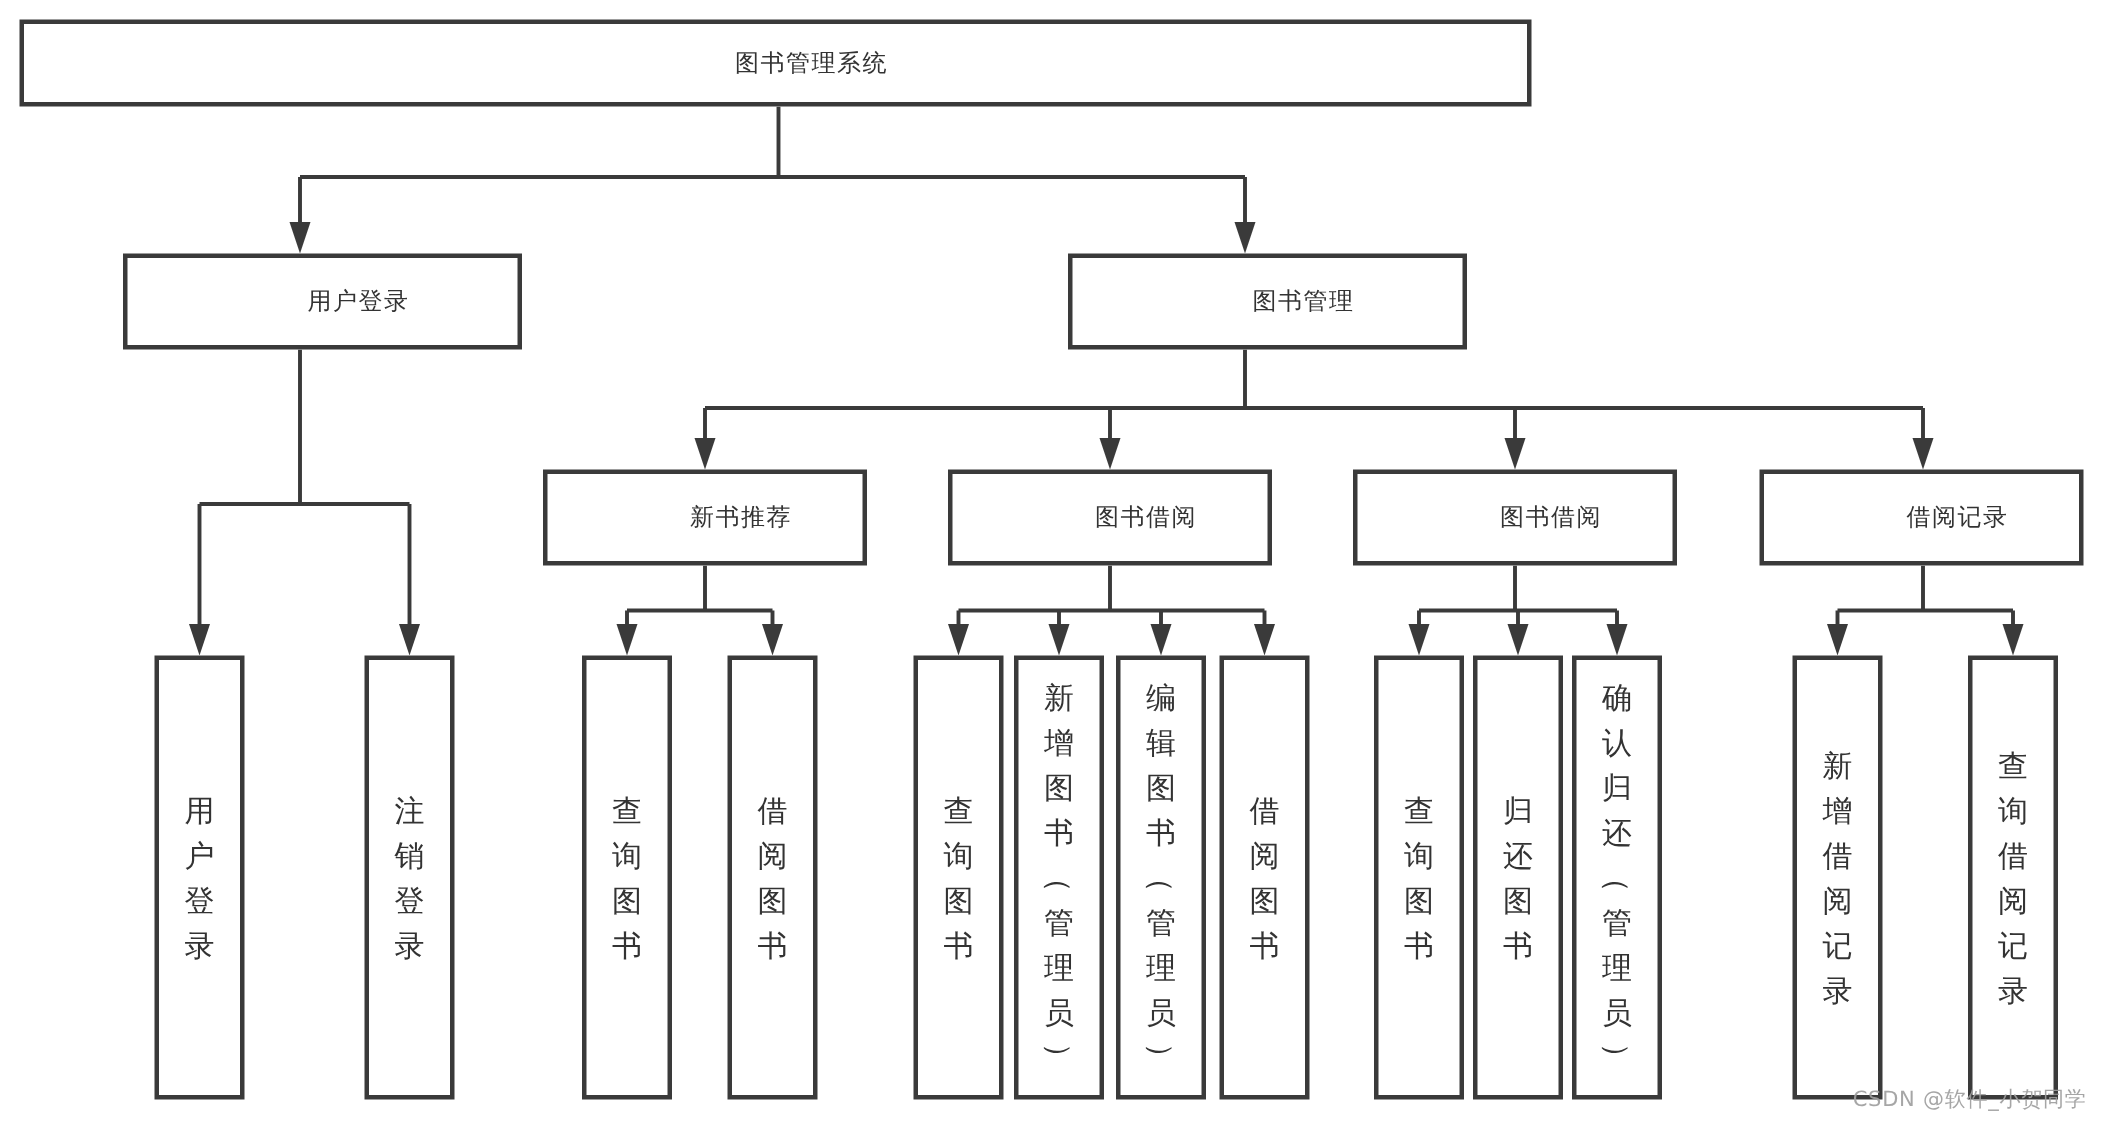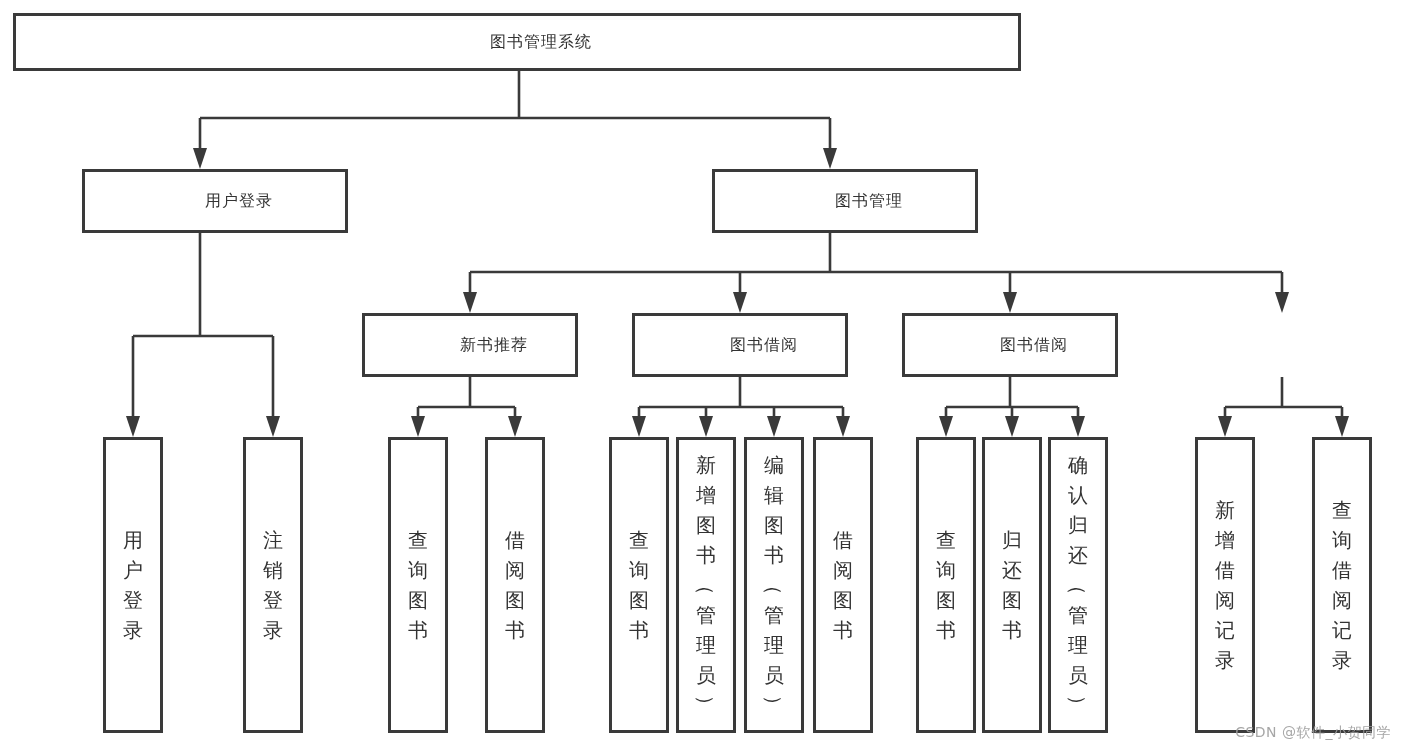--- a/index.html
+++ b/index.html
@@ -148,20 +148,23 @@
 
   <div class="node h-node l3-node n-new-book">
     <span>新书推荐</span>
   </div>
   <div class="node h-node l3-node n-book-borrow">
     <span>图书借阅</span>
   </div>
   <div class="node h-node l3-node n-current-borrow">
     <span>图书借阅</span>
   </div>
+  <div class="node h-node l3-node n-borrow-records">
+    <span>借阅记录</span>
+  </div>
 
   <div class="node v-node leaf-1">
       <span class="vchar">用</span>
       <span class="vchar">户</span>
       <span class="vchar">登</span>
       <span class="vchar">录</span>
     </div>
   <div class="node v-node leaf-2">
       <span class="vchar">注</span>
       <span class="vchar">销</span>

